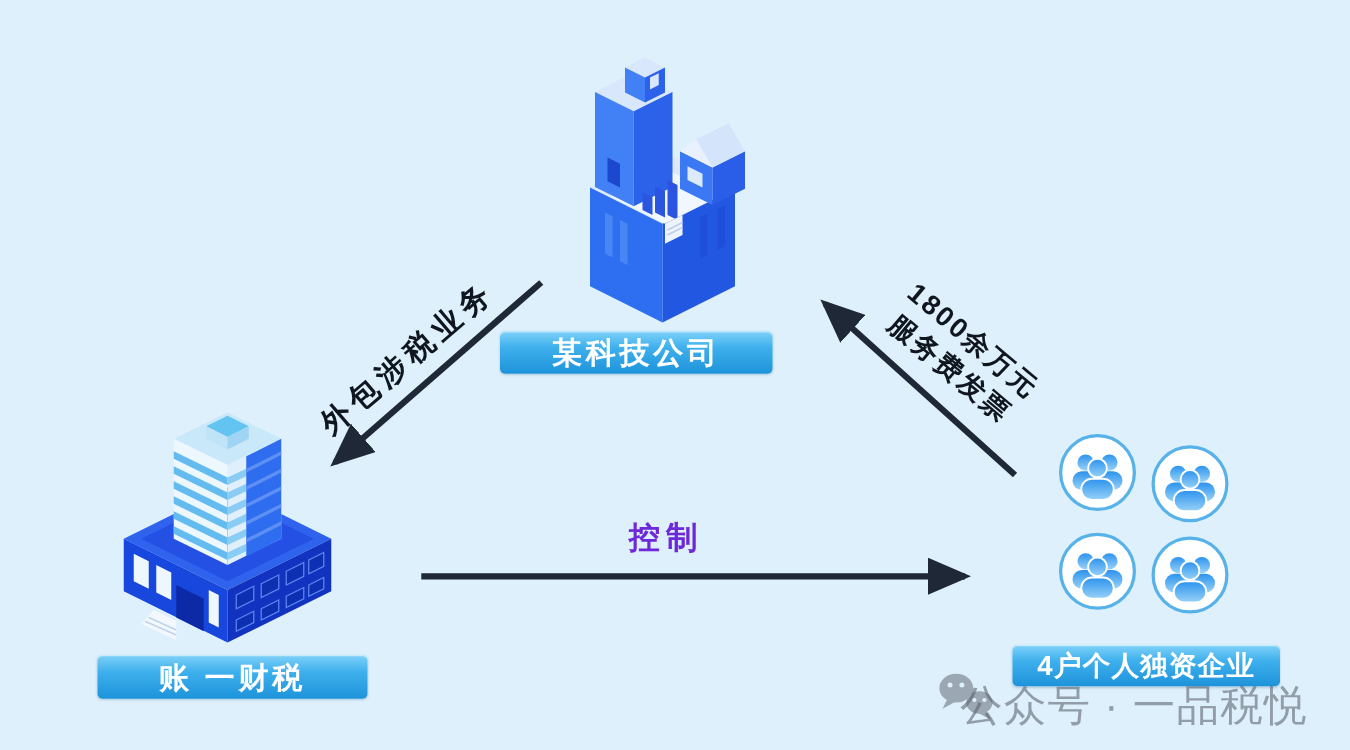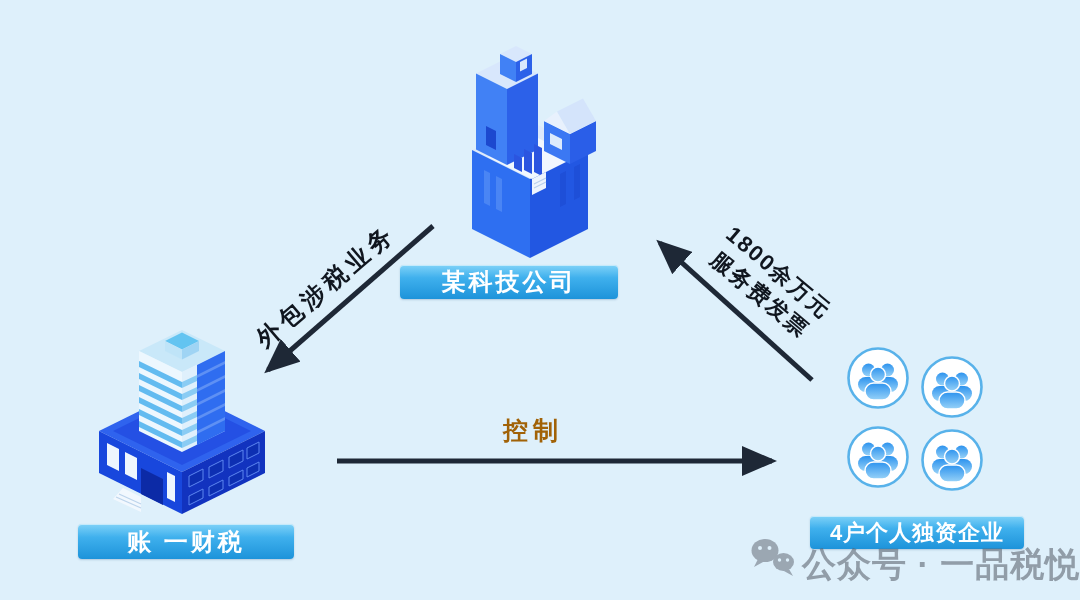--- a/index.html
+++ b/index.html
@@ -22,26 +22,26 @@
   .label-ppl{left:810px;top:516px;width:214px;height:33px;font-size:22px;letter-spacing:1px;}
   
   .edge-label{
     position:absolute;color:#10161f;font-weight:bold;white-space:nowrap;
     transform-origin:center center;
   }
   .edge-outsource{left:326px;top:286px;font-size:24px;letter-spacing:5px;
     transform:translate(-50%,-50%) rotate(-40.5deg);}
   .edge-invoice{left:769px;top:284px;font-size:22px;letter-spacing:2px;line-height:1.3;
     text-align:center;transform:translate(-50%,-50%) rotate(40deg);}
-  .edge-control{left:533px;top:430px;font-size:25px;letter-spacing:5px;color:#a16207;
+  .edge-control{left:533px;top:430px;font-size:25px;letter-spacing:5px;color:#6d28d9;
     transform:translate(-50%,-50%);}
   
   .watermark-text{
-    position:absolute;left:802px;top:542px;font-size:34px;letter-spacing:1px;
-    color:#5a626e;opacity:.58;white-space:nowrap;font-weight:bold;
+    position:absolute;left:768px;top:542px;font-size:34px;letter-spacing:1px;
+    color:#5a626e;opacity:.58;white-space:nowrap;
   }
   svg{display:block;}
 </style>
 </head>
 <body>
 
 <div class="stage">
 
   <svg width="0" height="0" class="abs" aria-hidden="true">
     <defs>

